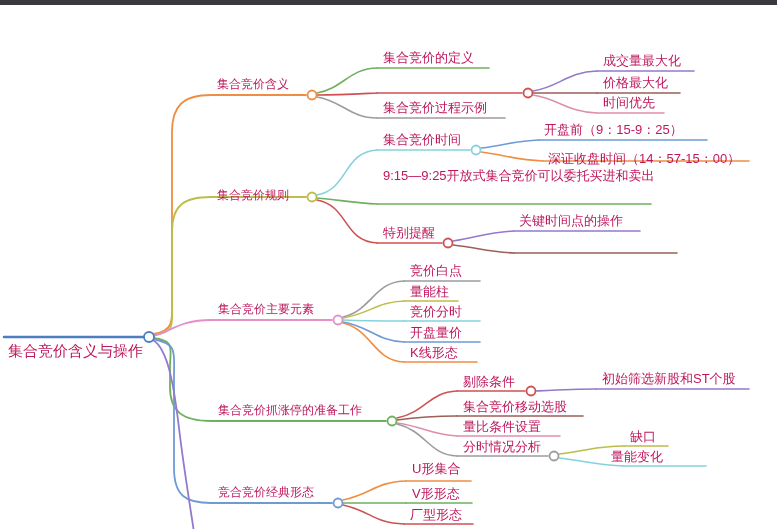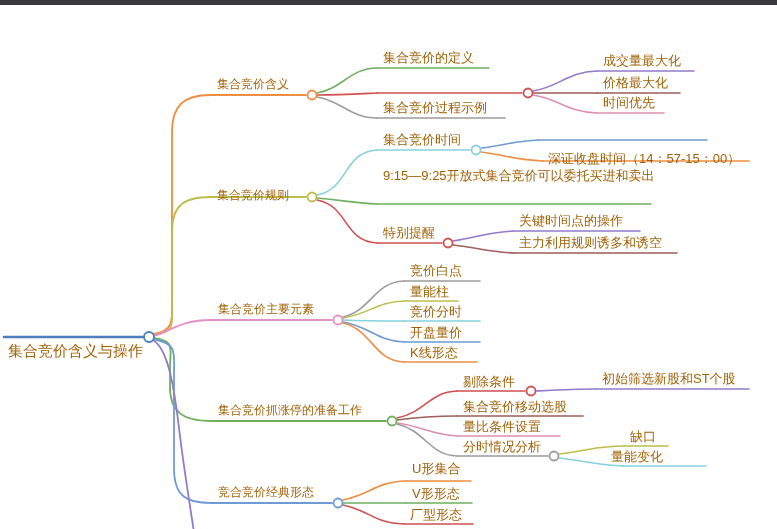--- a/index.html
+++ b/index.html
@@ -1,19 +1,19 @@
 <!DOCTYPE html>
 <html><head>
 <meta charset="utf-8">
 <style>
   html,body{margin:0;padding:0;background:#fff;}
   #stage{position:relative;width:777px;height:529px;overflow:hidden;background:#ffffff;
          font-family:"Liberation Sans","DejaVu Sans",sans-serif;}
   #canvas{position:absolute;left:0;top:0;}
-  .lbl{position:absolute;white-space:nowrap;color:#a16207;line-height:1.15;cursor:default;}
+  .lbl{position:absolute;white-space:nowrap;color:#be185d;line-height:1.15;cursor:default;}
   .root{font-size:15px;margin-top:24px;}
   .l1{font-size:12px;}
   .l2{font-size:13px;}
   .wrap{white-space:normal;width:284px;line-height:16px;}
 </style>
 </head>
 <body>
 
 <div id="stage">
 
@@ -122,25 +122,25 @@
   <div class="lbl l1" style="left:218px;top:404px">集合竞价抓涨停的准备工作</div>
   <div class="lbl l1" style="left:218px;top:486px">竞合竞价经典形态</div>
 
   <div class="lbl l2" style="left:383px;top:51px">集合竞价的定义</div>
   <div class="lbl l2" style="left:383px;top:101px">集合竞价过程示例</div>
   <div class="lbl l2" style="left:603px;top:54px">成交量最大化</div>
   <div class="lbl l2" style="left:603px;top:76px">价格最大化</div>
   <div class="lbl l2" style="left:603px;top:96px">时间优先</div>
 
   <div class="lbl l2" style="left:383px;top:133px">集合竞价时间</div>
+  <div class="lbl l2" style="left:544px;top:123px">开盘前（9：15-9：25）</div>
   <div class="lbl l2" style="left:548px;top:152px">深证收盘时间（14：57-15：00）</div>
   <div class="lbl l2 wrap" style="left:383px;top:168px">9:15—9:25开放式集合竞价可以委托买进和卖出</div>
   <div class="lbl l2" style="left:383px;top:226px">特别提醒</div>
   <div class="lbl l2" style="left:519px;top:214px">关键时间点的操作</div>
-  <div class="lbl l2" style="left:519px;top:236px">主力利用规则诱多和诱空</div>
 
   <div class="lbl l2" style="left:410px;top:264px">竞价白点</div>
   <div class="lbl l2" style="left:410px;top:285px">量能柱</div>
   <div class="lbl l2" style="left:410px;top:305px">竞价分时</div>
   <div class="lbl l2" style="left:410px;top:326px">开盘量价</div>
   <div class="lbl l2" style="left:410px;top:346px">K线形态</div>
 
   <div class="lbl l2" style="left:463px;top:375px">剔除条件</div>
   <div class="lbl l2" style="left:602px;top:372px">初始筛选新股和ST个股</div>
   <div class="lbl l2" style="left:463px;top:400px">集合竞价移动选股</div>

